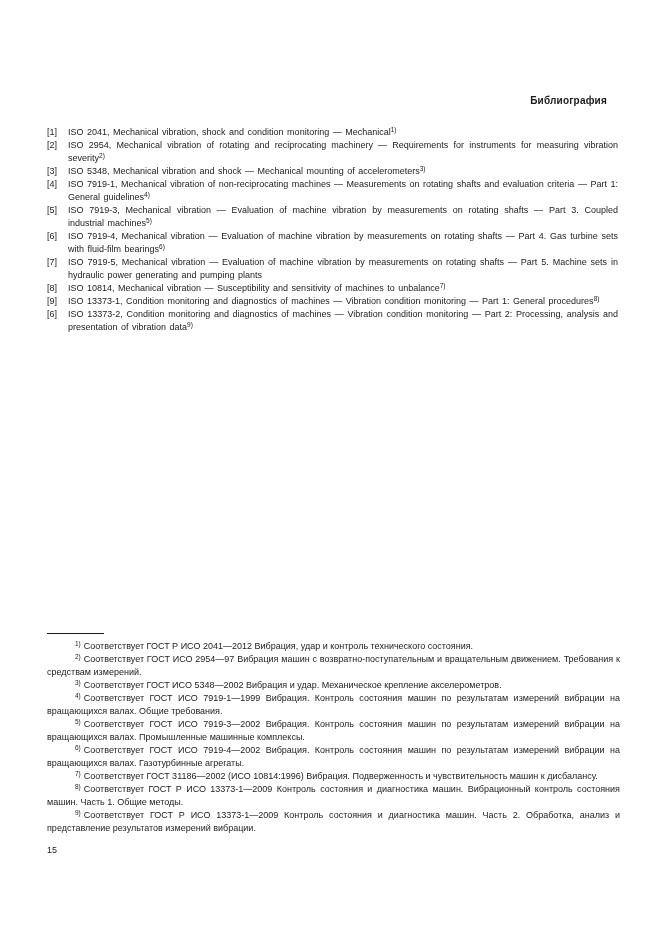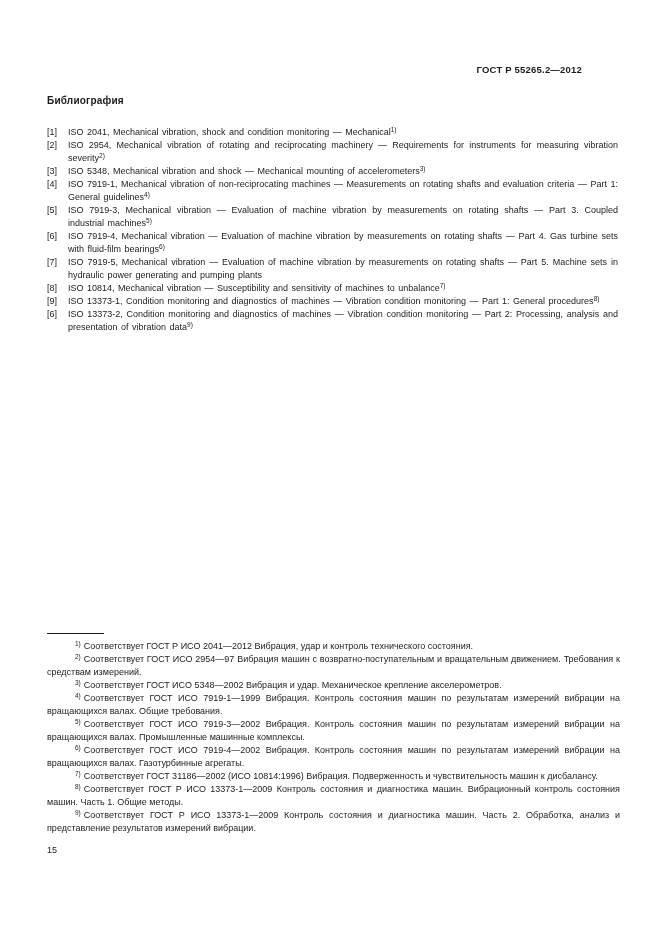--- a/index.html
+++ b/index.html
@@ -21,21 +21,21 @@
     text-align: right;
     font-size: 9.5px;
     font-weight: bold;
     letter-spacing: 0.2px;
   }
   .doc-title {
     position: absolute;
     top: 95px;
     left: 47px;
     width: 560px;
-    text-align: left;
+    text-align: right;
     font-size: 10px;
     font-weight: bold;
     letter-spacing: 0.2px;
   }
   .refs {
     position: absolute;
     top: 126px;
     left: 47px;
     width: 571px;
     font-size: 9px;
@@ -76,21 +76,20 @@
     left: 47px;
     width: 533px;
     font-size: 9px;
   }
 </style>
 </head>
 <body>
 
 <div class="page">
 
-  <div class="doc-header">ГОСТ Р 55265.2—2012</div>
 
   <div class="doc-title">Библиография</div>
 
   <div class="refs">
     <div class="ref">
       <span class="ref-num">[1]</span>
       <span class="ref-body"><span>ISO 2041, Mechanical vibration, shock and condition monitoring — Mechanical</span><sup>1)</sup></span>
     </div>
     <div class="ref">
       <span class="ref-num">[2]</span>

